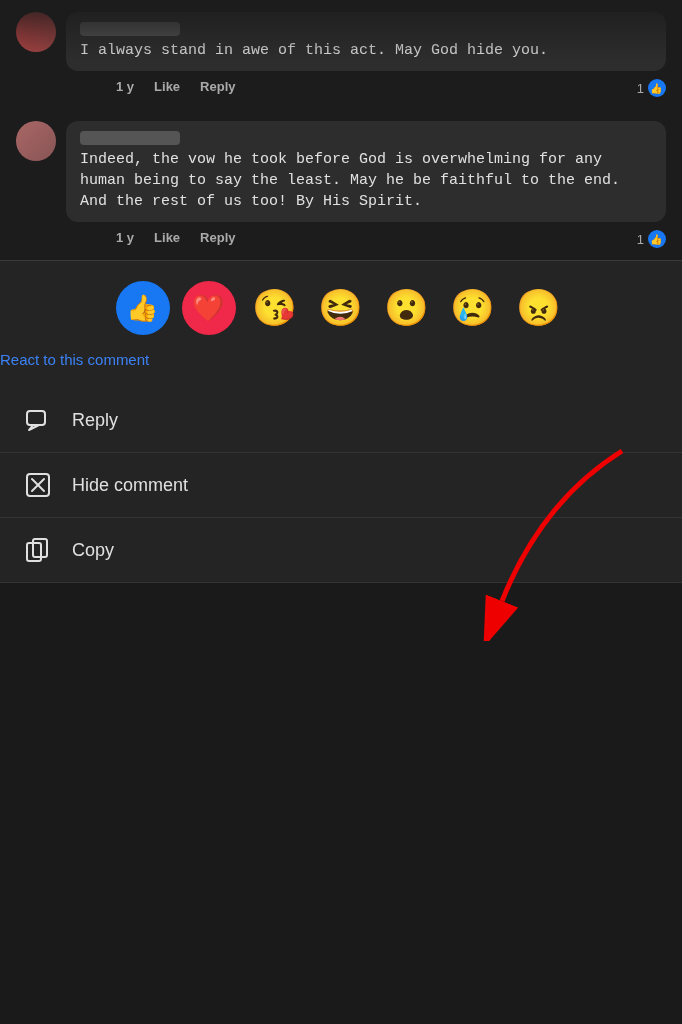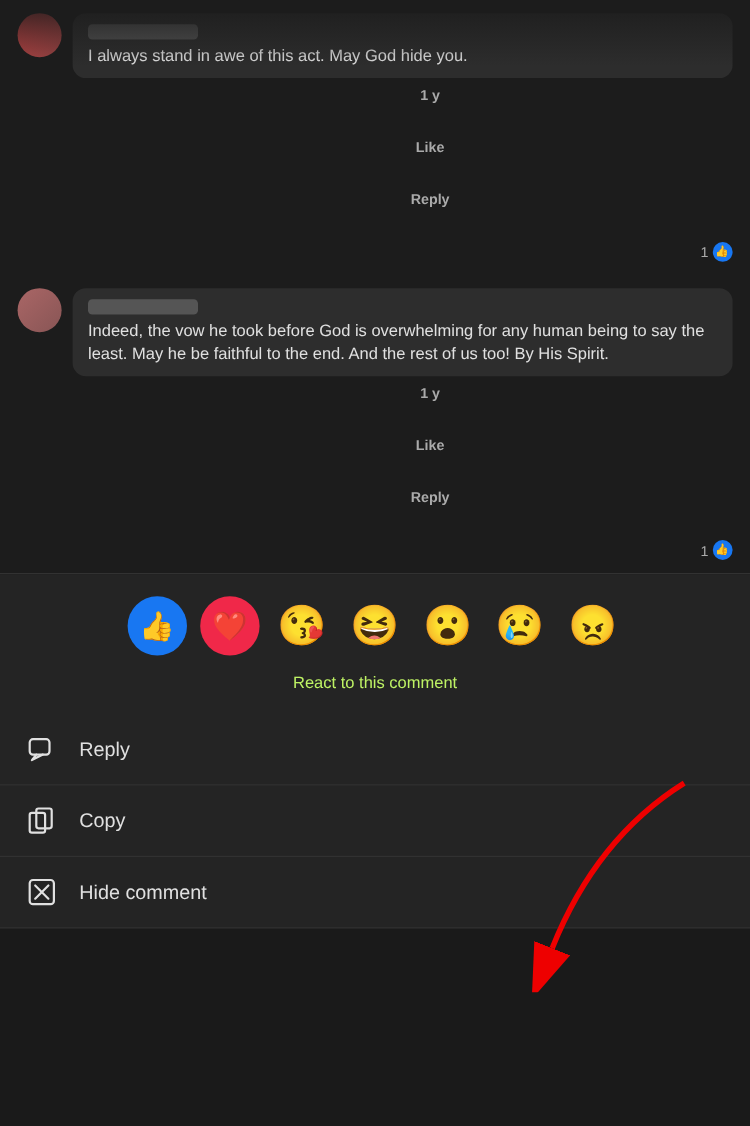--- a/index.html
+++ b/index.html
@@ -40,20 +40,21 @@
     }
     .avatar-img-2 {
       background: linear-gradient(135deg, #a66, #855);
     }
 
     .comment-bubble {
       background: #2d2d2d;
       border-radius: 12px;
       padding: 10px 14px;
       flex: 1;
+      font-family: Liberation Mono, monospace;
     }
 
     .comment-author {
       color: #e0e0e0;
       font-weight: 700;
       font-size: 14px;
       margin-bottom: 4px;
       background: #555;
       border-radius: 4px;
       height: 14px;
@@ -62,25 +63,24 @@
     }
 
     .comment-text {
       color: #e0e0e0;
       font-size: 15px;
       line-height: 1.4;
     }
 
     .comment-actions {
       display: flex;
-      align-items: center;
-      gap: 32px;
+      align-items: flex-start;
+      gap: 20px;
       margin-top: 8px;
       padding-left: 50px;
-      flex-direction: column;
     }
 
     .action-label {
       color: #aaa;
       font-size: 13px;
       font-weight: 600;
     }
 
     .reaction-count {
       display: flex;
@@ -140,22 +140,22 @@
       background: #1877f2;
       font-size: 26px;
     }
 
     .emoji-love {
       background: #f02849;
       font-size: 26px;
     }
 
     .react-label {
-      text-align: center;
-      color: #bef264;
+      text-align: left;
+      color: #3b82f6;
       font-size: 15px;
       padding: 8px 0 20px;
     }
 
     
     .menu-item {
       display: flex;
       align-items: center;
       gap: 20px;
       padding: 18px 24px;
@@ -276,36 +276,36 @@
         <rect x="2" y="4" width="18" height="14" rx="3" ry="3"></rect>
         <path d="M8 18 L4 23 L14 18"></path>
       </svg>
     </div>
     <span class="menu-text">Reply</span>
   </div>
 
   <div class="menu-item">
     <div class="menu-icon">
       <svg width="26" height="26" viewBox="0 0 26 26" class="icon-svg">
-        <rect x="8" y="2" width="14" height="18" rx="2" ry="2"></rect>
-        <rect x="2" y="6" width="14" height="18" rx="2" ry="2"></rect>
-      </svg>
-    </div>
-    <span class="menu-text">Copy</span>
-  </div>
-
-  <div class="menu-item">
-    <div class="menu-icon">
-      <svg width="26" height="26" viewBox="0 0 26 26" class="icon-svg">
         <rect x="2" y="2" width="22" height="22" rx="3" ry="3"></rect>
         <line x1="7" y1="7" x2="19" y2="19"></line>
         <line x1="19" y1="7" x2="7" y2="19"></line>
       </svg>
     </div>
     <span class="menu-text">Hide comment</span>
+  </div>
+
+  <div class="menu-item">
+    <div class="menu-icon">
+      <svg width="26" height="26" viewBox="0 0 26 26" class="icon-svg">
+        <rect x="8" y="2" width="14" height="18" rx="2" ry="2"></rect>
+        <rect x="2" y="6" width="14" height="18" rx="2" ry="2"></rect>
+      </svg>
+    </div>
+    <span class="menu-text">Copy</span>
   </div>
 
 
   <div class="red-arrow-container" style="position:absolute; top:180px; right:20px; pointer-events:none; z-index:10;">
     <svg width="220" height="200" viewBox="0 0 220 200">
       <defs>
         <marker id="arrowhead" markerWidth="10" markerHeight="7" refX="0" refY="3.5" orient="auto">
           <polygon points="0 0, 10 3.5, 0 7" fill="#e00"></polygon>
         </marker>
       </defs>

